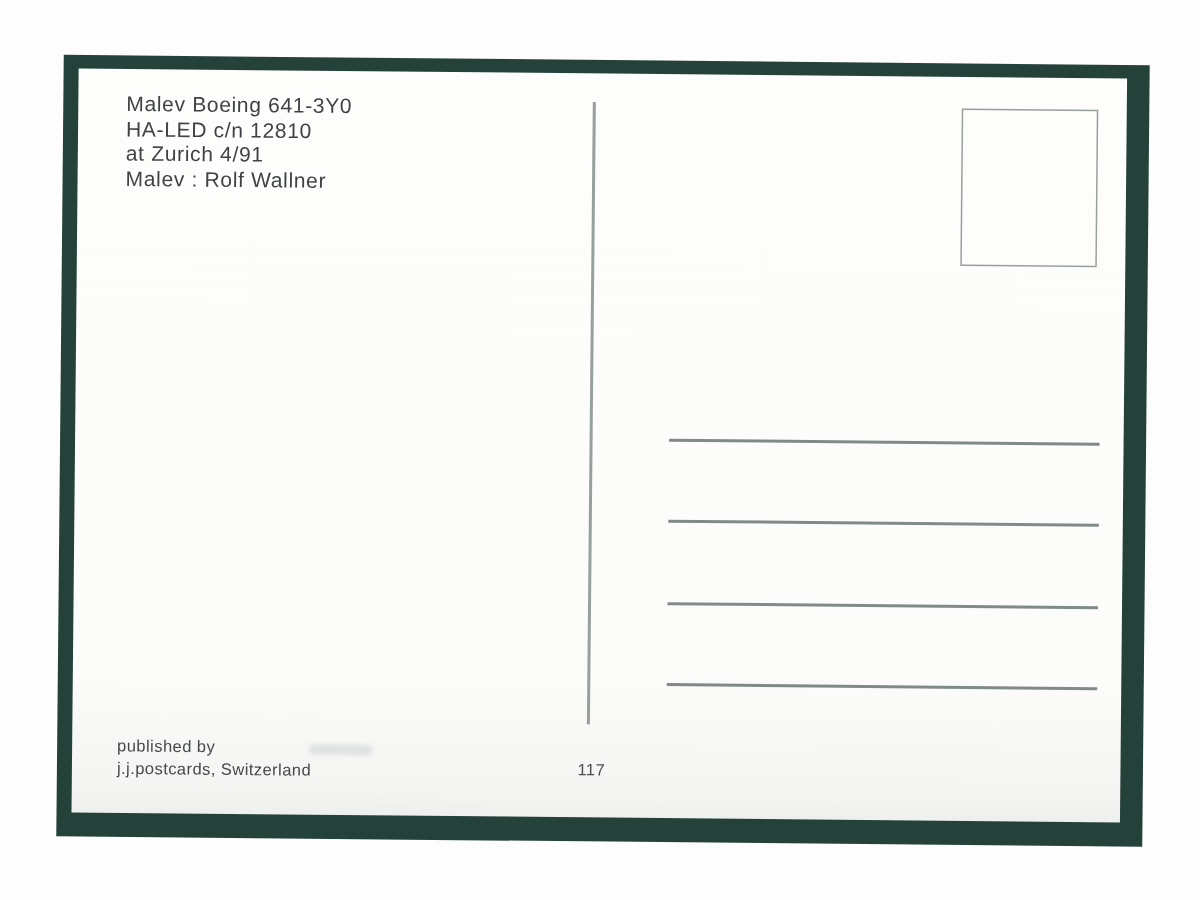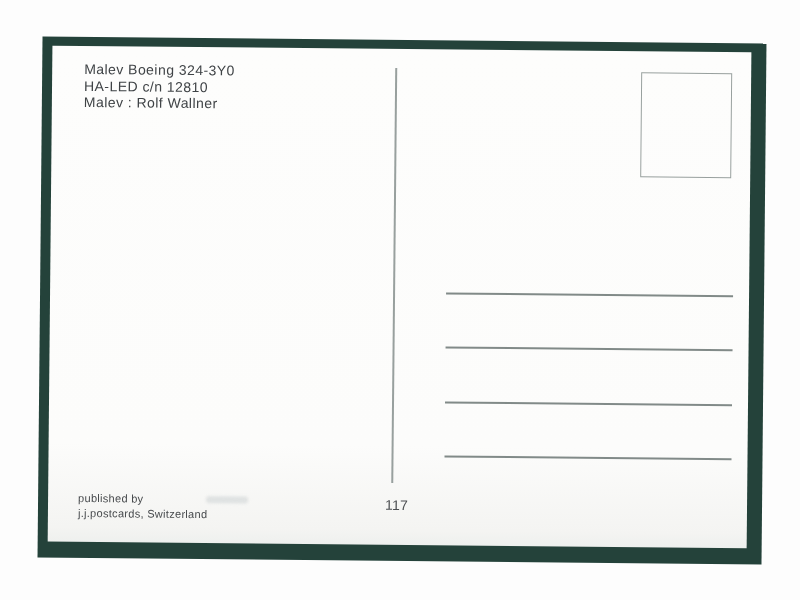--- a/index.html
+++ b/index.html
@@ -74,35 +74,36 @@
   .publisher{
     position:absolute;
     left:30px; top:445px;
     font-size:11px;
     line-height:15px;
     letter-spacing:0.3px;
     color:#46494c;
   }
   .card-number{
     position:absolute;
-    left:337px; top:448px;
-    font-size:14px;
+    left:337px; top:459px;
+    font-size:11px;
     letter-spacing:0.3px;
     color:#4c4f52;
   }
 </style>
 </head>
 <body>
 
 <div class="mat">
   <div class="card">
 
     <div class="caption">
-      <div>Malev Boeing 324-3Y0</div>
+      <div>Malev Boeing 641-3Y0</div>
       <div>HA-LED c/n 12810</div>
+      <div>at Zurich 4/91</div>
       <div>Malev : Rolf Wallner</div>
     </div>
 
     <div class="stamp-box"></div>
 
     <div class="divider"></div>
 
     <div class="addr-line addr-1"></div>
     <div class="addr-line addr-2"></div>
     <div class="addr-line addr-3"></div>

